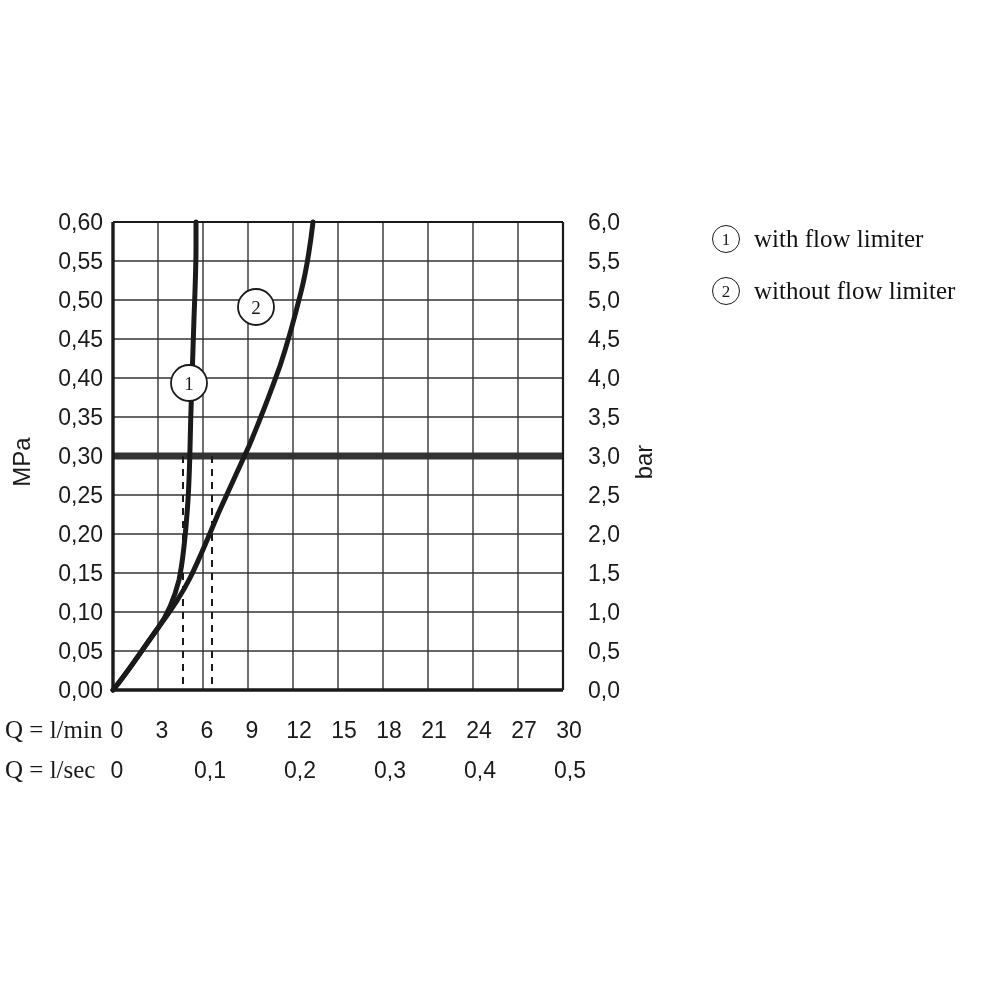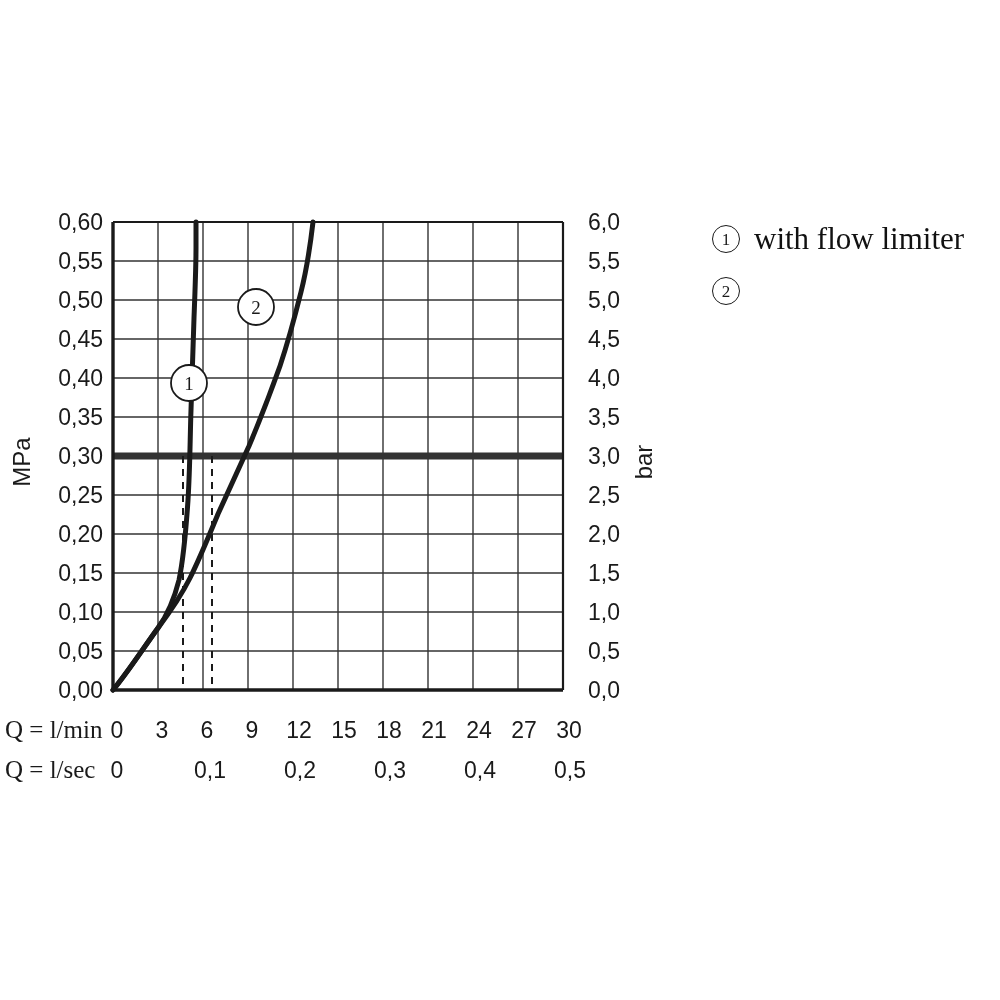--- a/index.html
+++ b/index.html
@@ -47,21 +47,21 @@
     align-items: center;
     justify-content: center;
     font-size: 17px;
     font-family: "Liberation Serif", serif;
     line-height: 1;
     flex: 0 0 auto;
     color: #1a1a1a;
   }
   .legend-label {
     margin-left: 14px;
-    font-size: 31px;
+    font-size: 25px;
     font-family: "Liberation Serif", serif;
     white-space: nowrap;
     color: #111111;
   }
   .axis-text {
     font-family: "Liberation Sans", sans-serif;
     font-size: 23px;
     fill: #1a1a1a;
   }
   .axis-text-serif {
@@ -213,16 +213,17 @@
     </g>
   </svg>
 
   <div class="legend">
     <div class="legend-row">
       <span class="legend-marker">1</span>
       <span class="legend-label">with flow limiter</span>
     </div>
     <div class="legend-row">
       <span class="legend-marker">2</span>
+      <span class="legend-label">without flow limiter</span>
     </div>
   </div>
 
 </div>
 
 </body></html>

